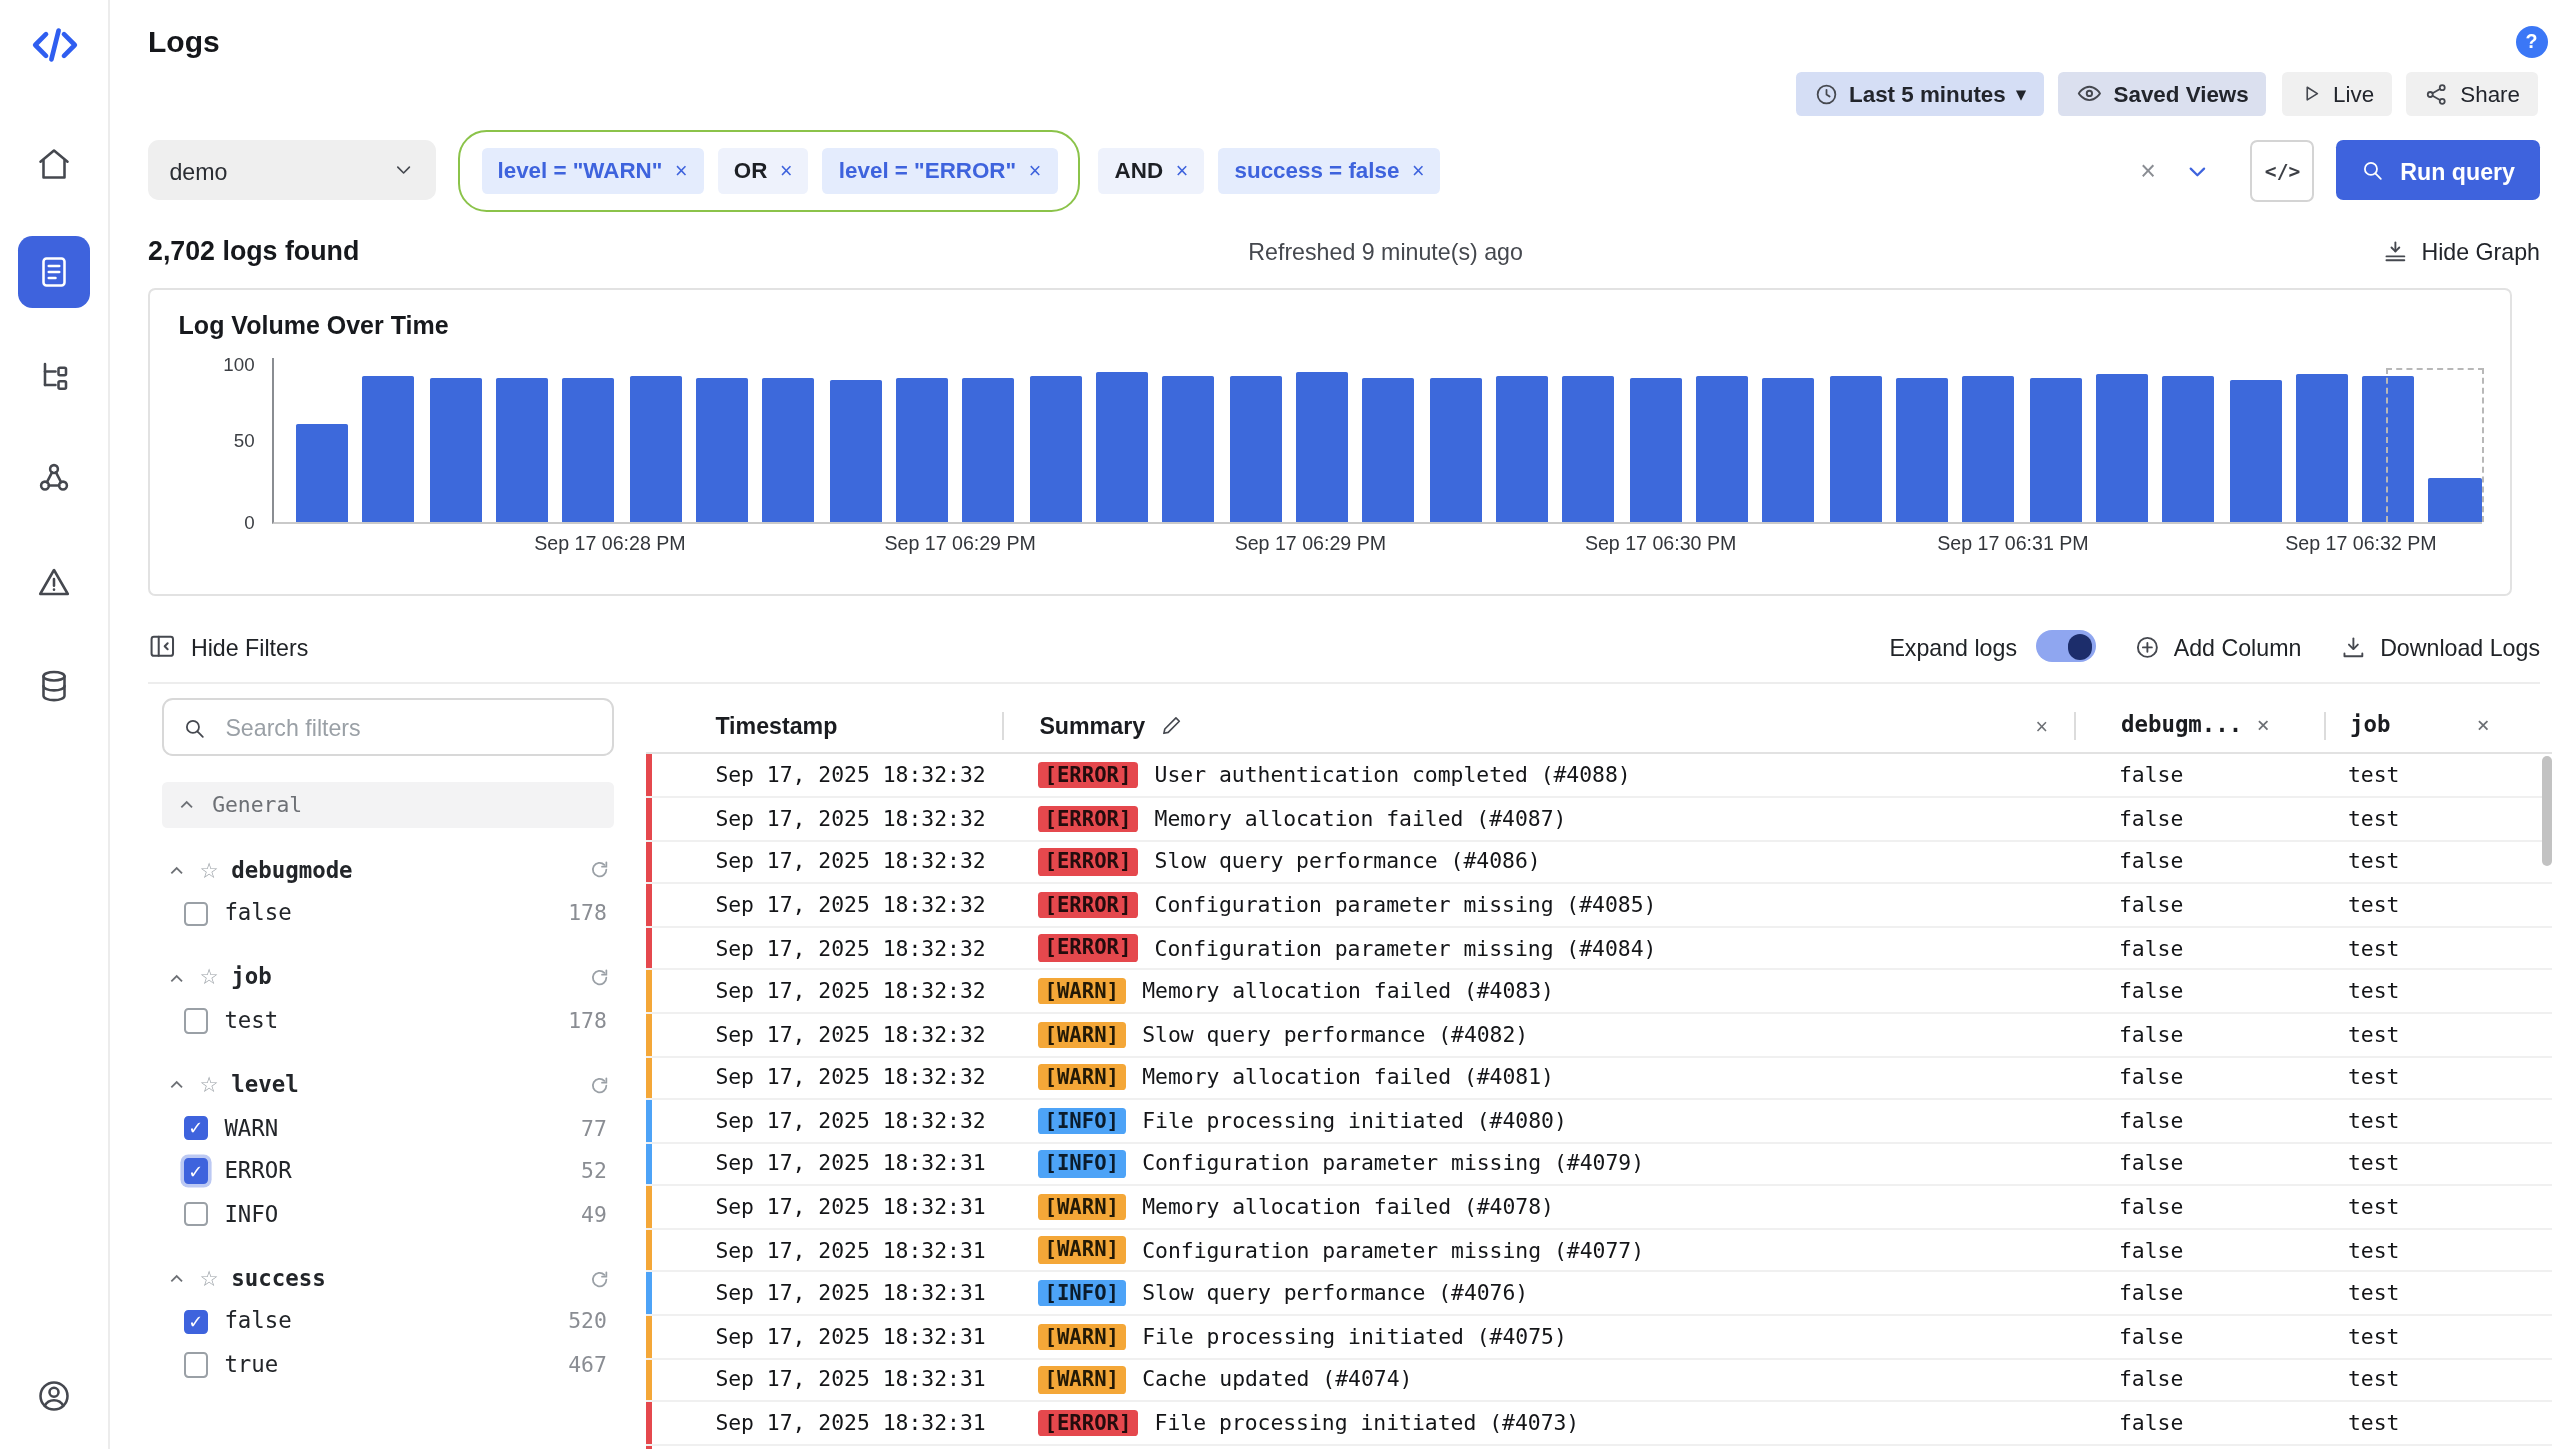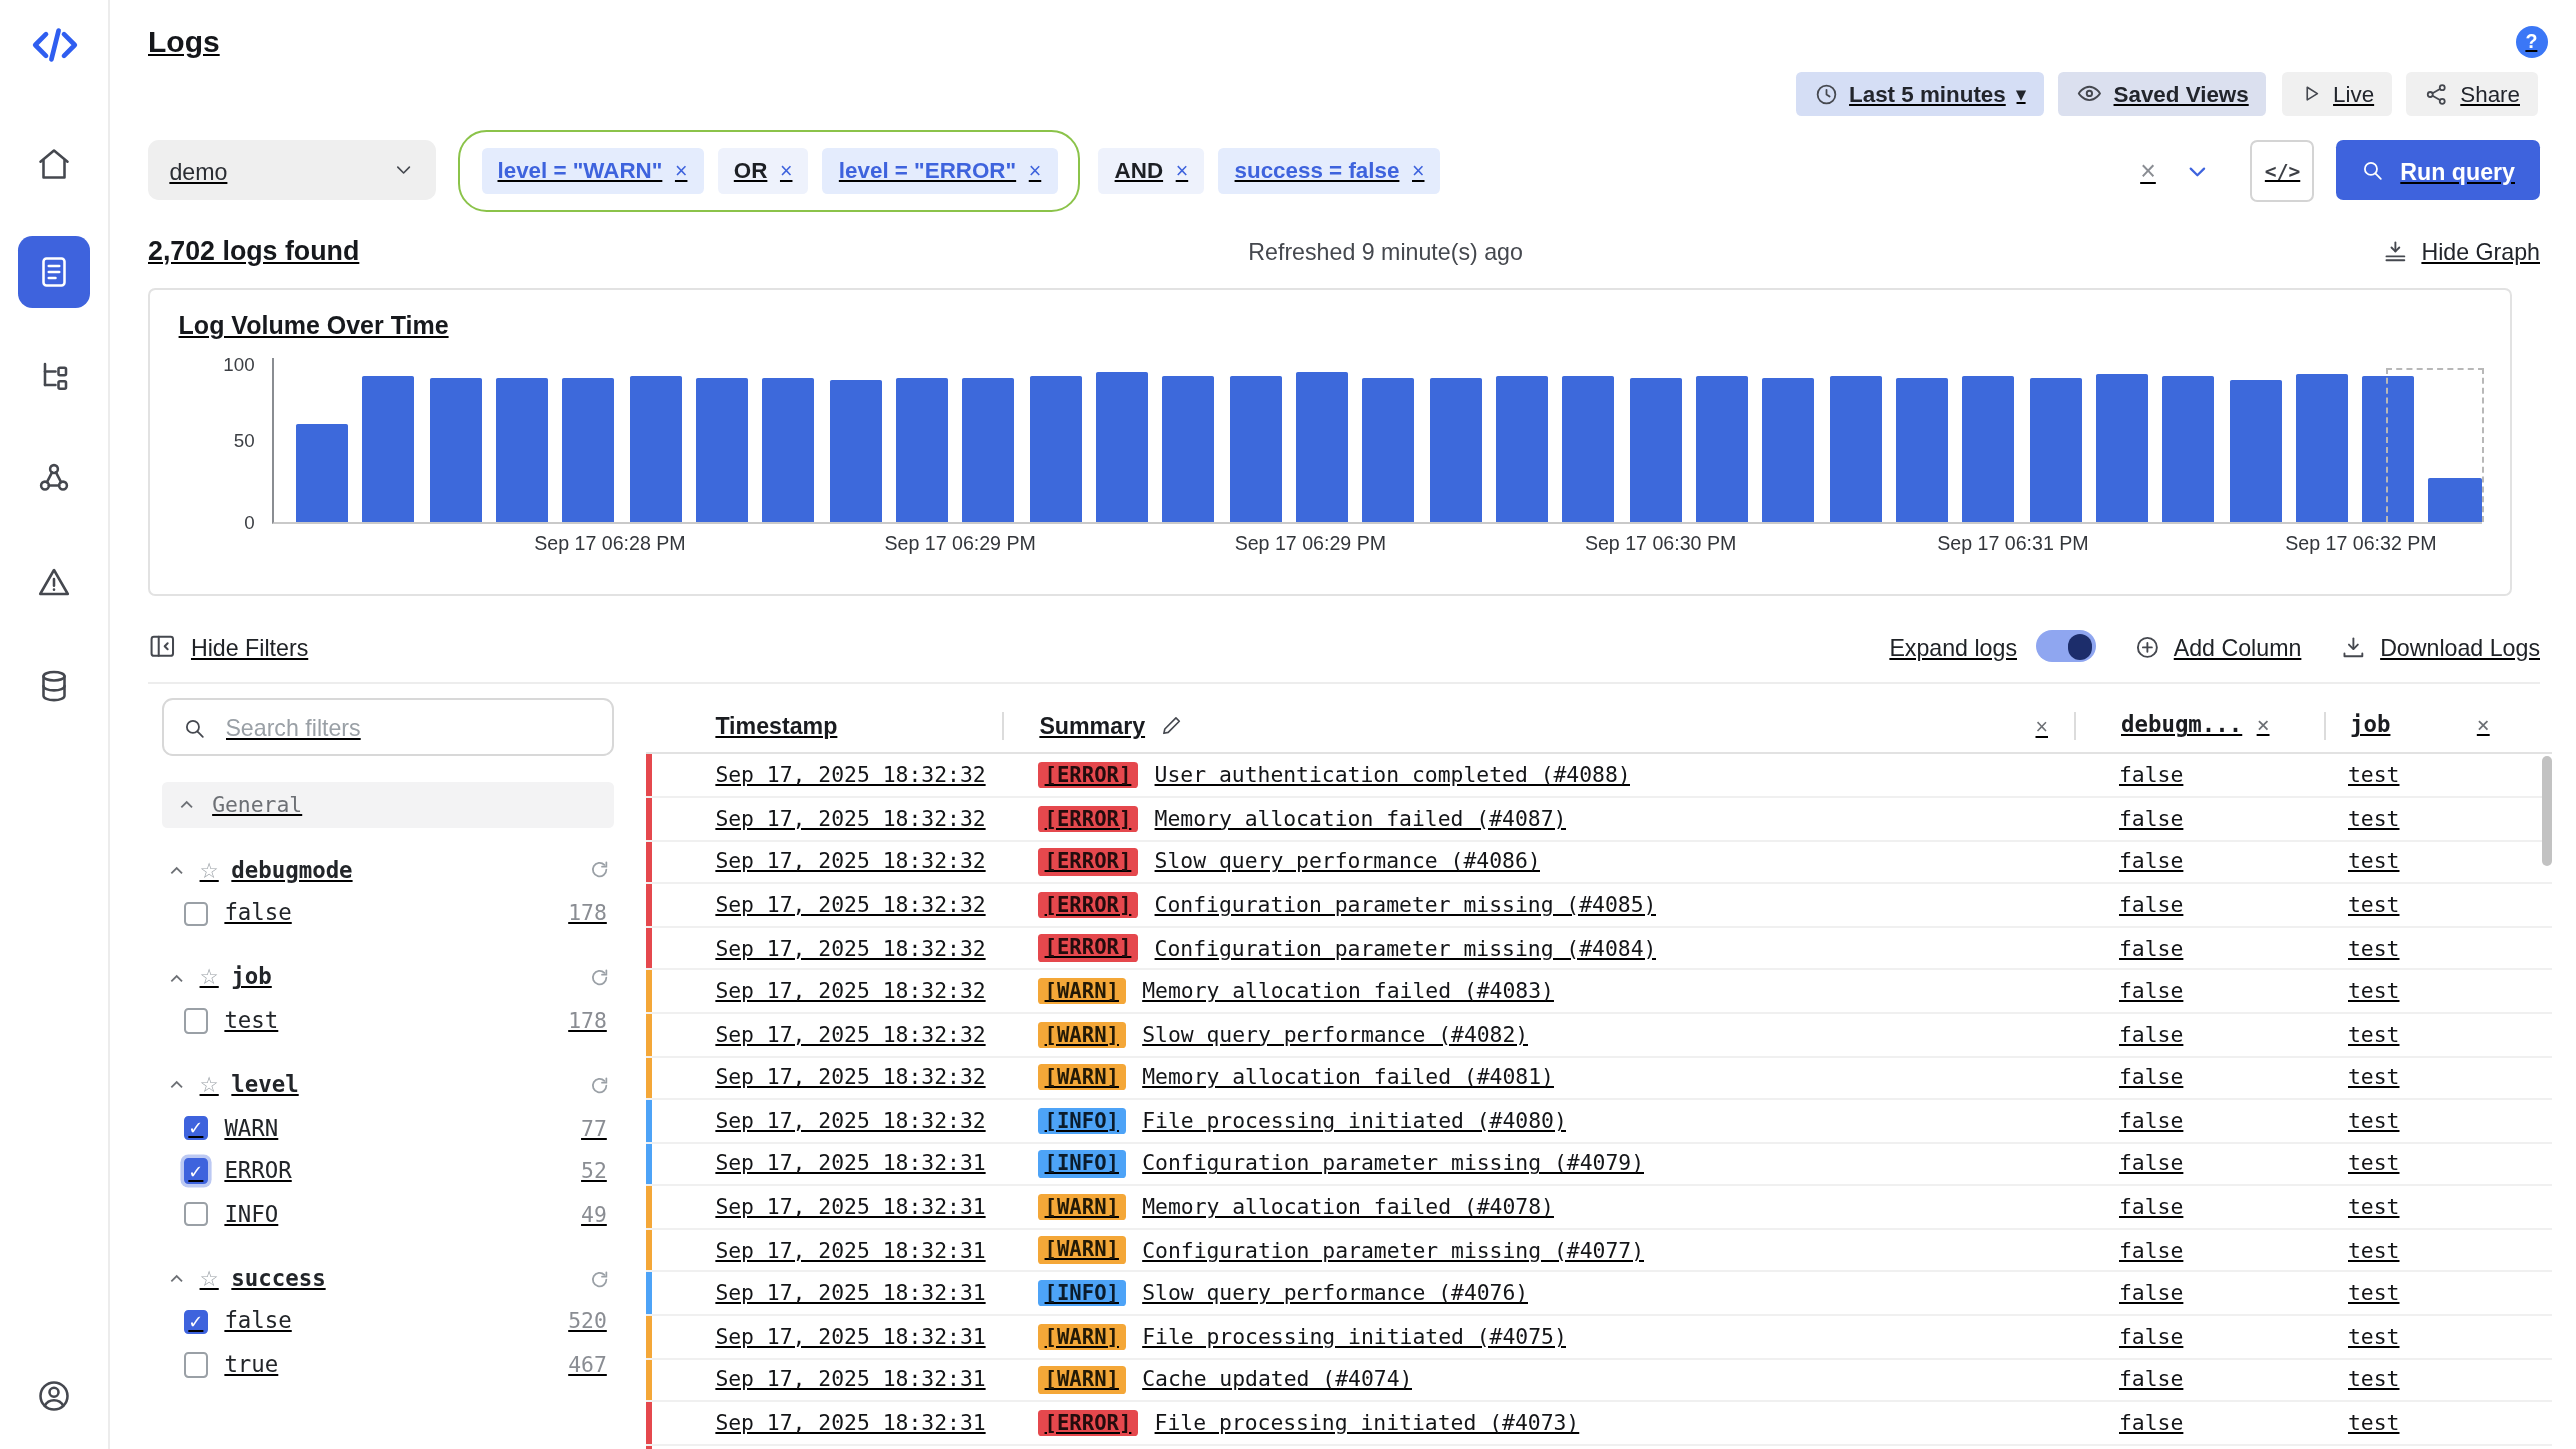--- a/index.html
+++ b/index.html
@@ -1,16 +1,16 @@
 <!DOCTYPE html>
 <html style="font-size:14.3px"><head>
 <meta charset="utf-8">
 <style>
   html,body{margin:0;padding:0;background:#ffffff;}
-  .viewport{width:2576px;height:1449px;overflow:hidden;text-decoration:underline;}
+  .viewport{width:2576px;height:1449px;overflow:hidden;}
   .app{
     width:1288px;height:725px;transform:scale(2);transform-origin:0 0;
     font-family:"Liberation Sans",sans-serif;color:#1b1d21;background:#fff;
     display:flex;overflow:hidden;position:relative;
   }
   .mono{font-family:"DejaVu Sans Mono",monospace;}
   svg{display:block;}
   .ic{stroke:#45484f;fill:none;stroke-width:1.7;stroke-linecap:round;stroke-linejoin:round;}
 
   

